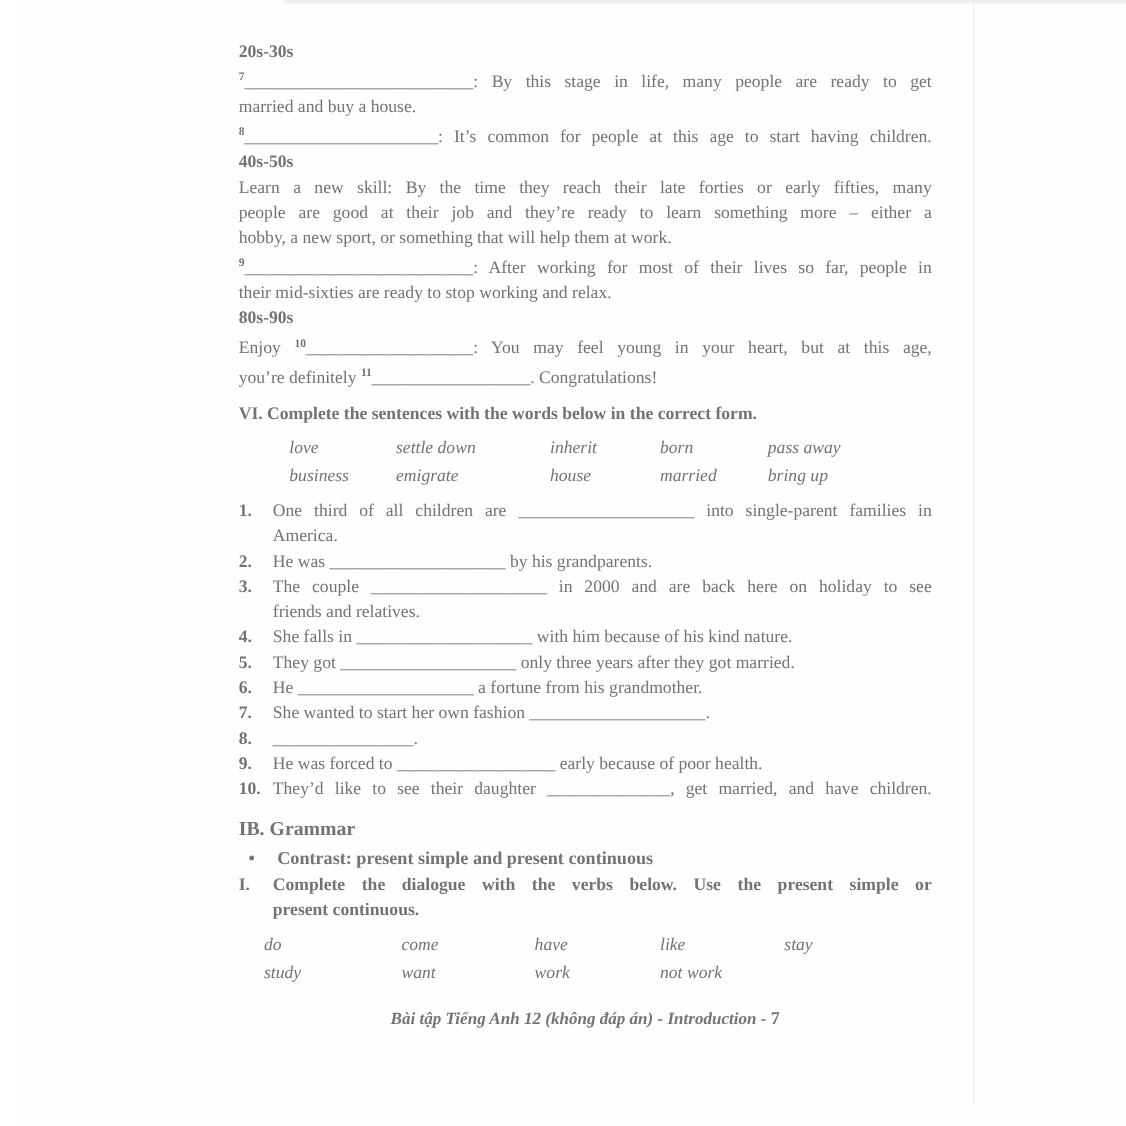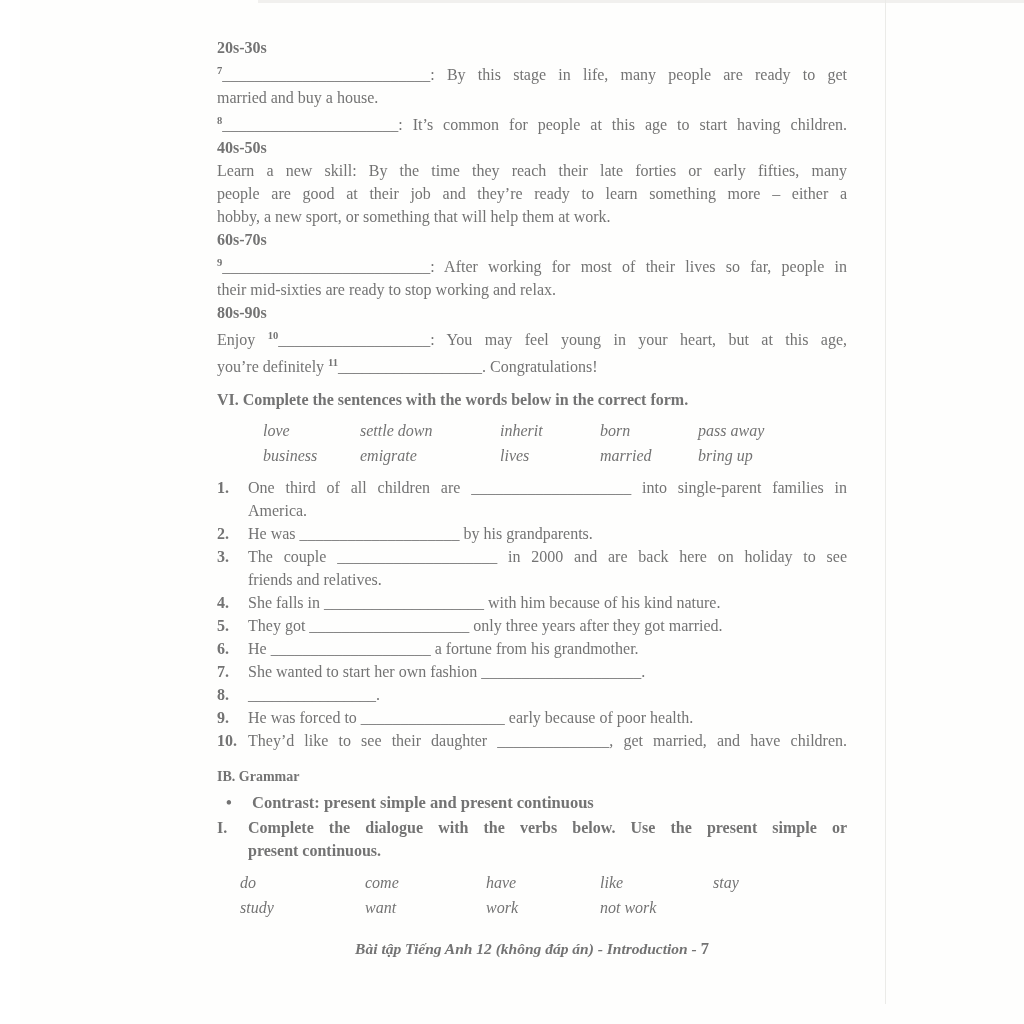--- a/index.html
+++ b/index.html
@@ -51,21 +51,21 @@
   .bank2.last { margin-top: 0; }
   .bank2 span:nth-child(1) { width: 125px; }
   .bank2 span:nth-child(2) { width: 121px; }
   .bank2 span:nth-child(3) { width: 114px; }
   .bank2 span:nth-child(4) { width: 113px; }
   .item { position: relative; padding-left: 31px; }
   .item .inum {
     position: absolute; left: 0; top: 0; font-weight: bold;
   }
   .h-ib {
-    font-weight: bold; font-size: 14px; line-height: 27px;
+    font-weight: bold; font-size: 18px; line-height: 27px;
     margin-top: 11px;
   }
   .bullet-line {
     position: relative; padding-left: 35px; font-weight: bold;
     font-size: 16.5px; line-height: 26px;
   }
   .bullet-line .blt { position: absolute; left: 9px; top: 0; }
   .instr { font-weight: bold; }
   .footer {
     margin-top: 17px;
@@ -90,21 +90,20 @@
     <div class="ln">married and buy a house.</div>
 
     <div class="just"><span class="sup">8</span><span class="blank">______________________</span><span>: It’s common for people at this age to start having children.</span></div>
 
     <div class="ln stage">40s-50s</div>
 
     <div class="just">Learn a new skill: By the time they reach their late forties or early fifties, many</div>
     <div class="just">people are good at their job and they’re ready to learn something more – either a</div>
     <div class="ln">hobby, a new sport, or something that will help them at work.</div>
 
-    <div class="ln stage">60s-70s</div>
 
     <div class="just"><span class="sup">9</span><span class="blank">__________________________</span><span>: After working for most of their lives so far, people in</span></div>
     <div class="ln">their mid-sixties are ready to stop working and relax.</div>
 
     <div class="ln stage">80s-90s</div>
 
     <div class="just"><span>Enjoy</span> <span class="sup">10</span><span class="blank">___________________</span><span>: You may feel young in your heart, but at this age,</span></div>
     <div class="ln"><span>you’re definitely</span> <span class="sup">11</span><span class="blank">__________________</span><span>. Congratulations!</span></div>
 
     <div class="ln vi-head">VI. Complete the sentences with the words below in the correct form.</div>
@@ -112,21 +111,21 @@
     <div class="bank bank1">
       <span>love</span>
       <span>settle down</span>
       <span>inherit</span>
       <span>born</span>
       <span>pass away</span>
     </div>
     <div class="bank bank1 last">
       <span>business</span>
       <span>emigrate</span>
-      <span>lives</span>
+      <span>house</span>
       <span>married</span>
       <span>bring up</span>
     </div>
 
     <div class="item">
       <span class="inum">1.</span>
       <div class="just">One third of all children are ____________________ into single-parent families in</div>
       <div class="ln">America.</div>
     </div>
     <div class="item">

